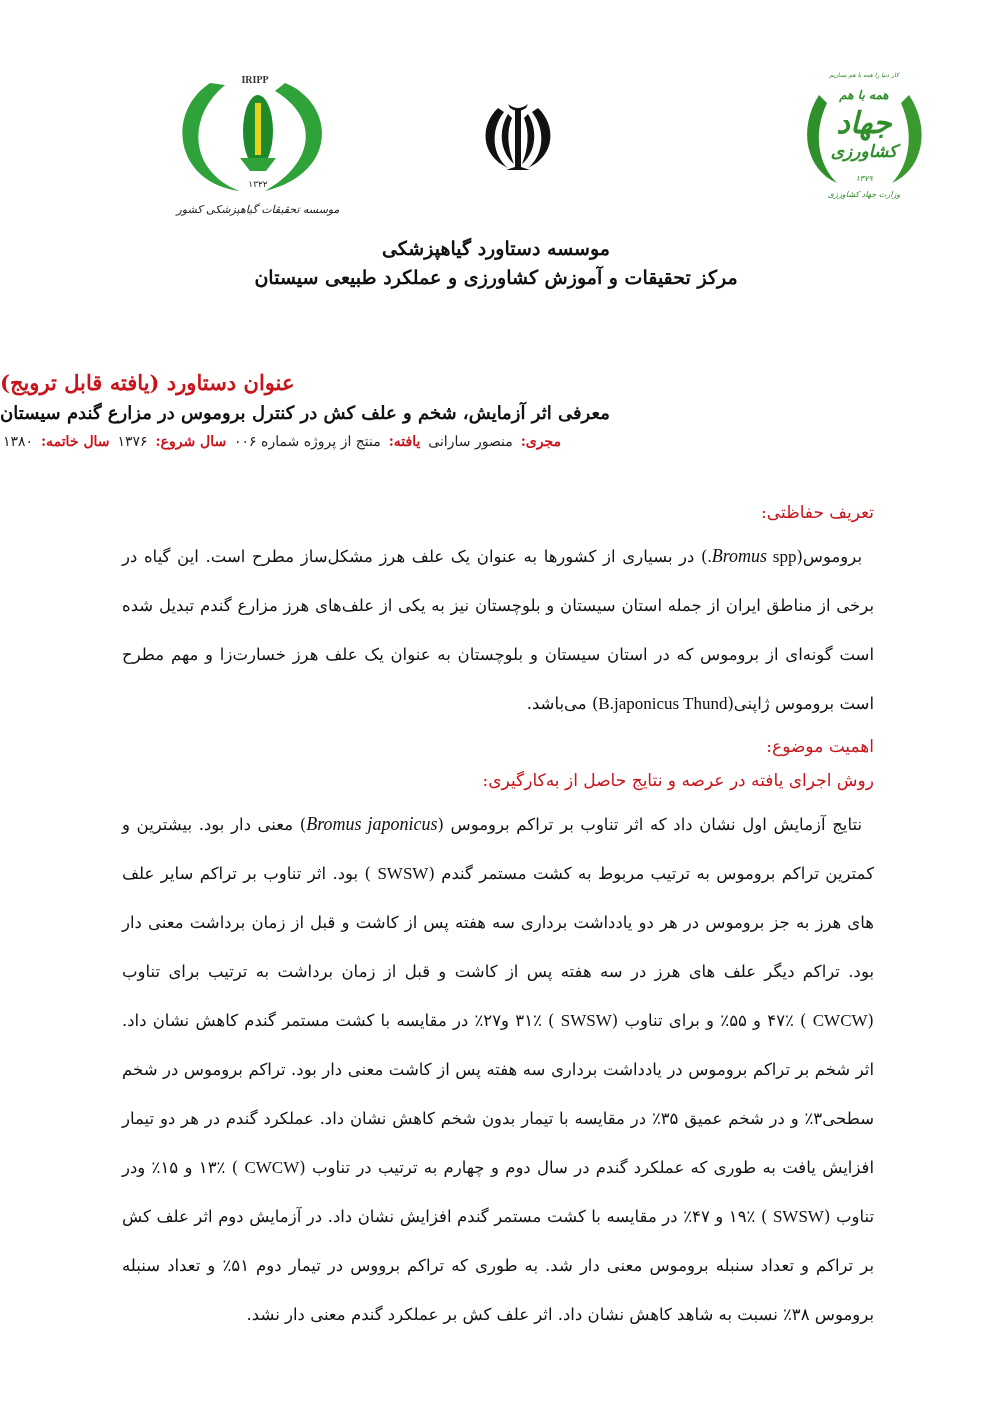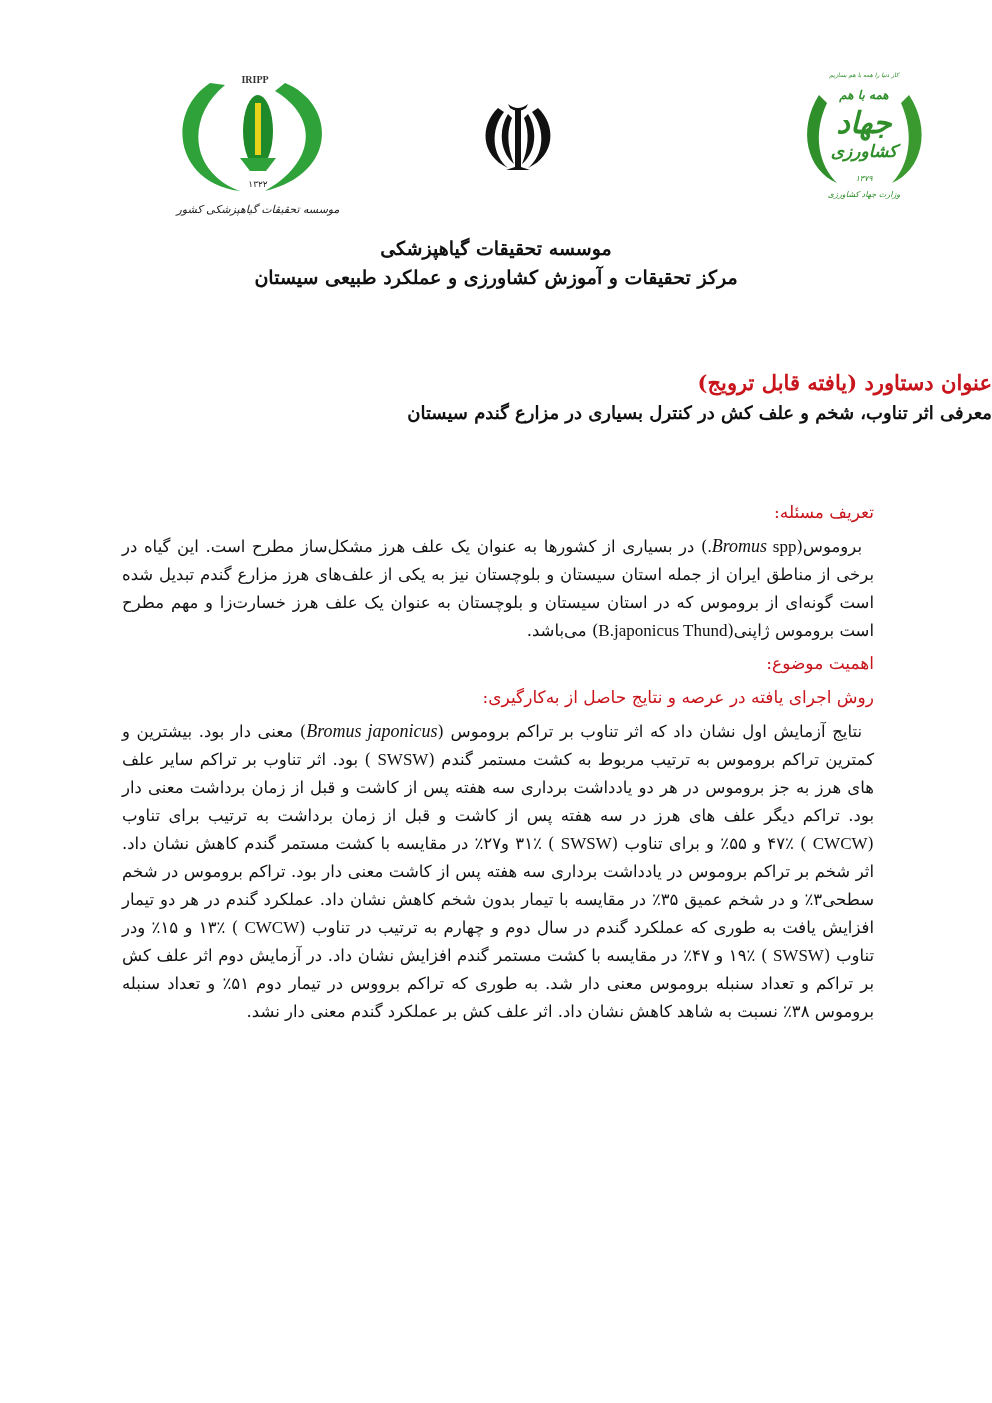--- a/index.html
+++ b/index.html
@@ -5,29 +5,29 @@
   html, body { margin: 0; padding: 0; background: #ffffff; }
   body { width: 992px; height: 1403px; position: relative; overflow: hidden;
          font-family: "DejaVu Serif", "Liberation Serif", serif; color: #111; }
   .logos { position: absolute; top: 55px; left: 12px; width: 992px; height: 170px; }
   .logo { position: absolute; }
   .logo-iripp { left: 158px; top: 8px; width: 170px; height: 160px; }
   .logo-emblem { left: 466px; top: 45px; width: 80px; height: 75px; }
   .logo-jihad { left: 785px; top: 0; width: 135px; height: 150px; font-style: italic; }
   .header-block { position: absolute; top: 234px; left: 0; width: 992px; text-align: center; direction: rtl; }
   .header-line { font-weight: bold; font-size: 19px; line-height: 29px; color: #111; }
-  .title-block { position: absolute; top: 368px; left: 0; width: 992px; text-align: right; direction: rtl; }
+  .title-block { position: absolute; top: 368px; left: 0; width: 992px; text-align: left; direction: rtl; }
   .achievement-title { color: #c8151b; font-weight: bold; font-size: 21px; line-height: 30px; }
   .subtitle { font-weight: bold; font-size: 18px; line-height: 30px; color: #111; }
   .meta { font-size: 14px; line-height: 26px; font-weight: bold; color: #222; }
   .meta .lbl { color: #c8151b; font-weight: bold; }
   .meta .val { color: #222; font-weight: normal; margin: 0 3px; }
   .content { position: absolute; top: 498px; left: 122px; width: 752px; direction: rtl; text-align: justify; }
   .section-heading { color: #c8151b; font-size: 17px; line-height: 28px; font-weight: normal; margin: 0 0 6px 0; }
-  .para { font-size: 16.5px; line-height: 28px; margin: 4px 0 4px 0; text-indent: 12px; text-align-last: right; }
+  .para { font-size: 16.5px; line-height: 49px; margin: 4px 0 4px 0; text-indent: 12px; text-align-last: right; }
   .para i { font-family: "Liberation Serif", serif; font-style: italic; font-size: 18px; }
   .para .en { font-family: "Liberation Serif", serif; font-size: 17px; }
   #s1 { margin-top: 0; }
   #s2 { margin-top: 0; }
   #s3 { margin-top: 0; }
 </style>
 </head>
 <body>
 
 <div class="logos">
@@ -65,32 +65,42 @@
       <text x="67" y="44" font-size="12" text-anchor="middle" fill="#2f8f2a" font-weight="bold" font-family="DejaVu Sans, sans-serif">همه با هم</text>
       <text x="67" y="78" font-size="30" text-anchor="middle" fill="#2f8f2a" font-weight="bold" font-family="DejaVu Sans, sans-serif">جهاد</text>
       <text x="67" y="102" font-size="17" text-anchor="middle" fill="#2f8f2a" font-weight="bold" font-family="DejaVu Sans, sans-serif">کشاورزی</text>
       <text x="67" y="126" font-size="8" text-anchor="middle" fill="#2f8f2a" font-family="DejaVu Sans, sans-serif">۱۳۷۹</text>
       <text x="67" y="142" font-size="8" text-anchor="middle" fill="#2f8f2a" font-family="DejaVu Sans, sans-serif">وزارت جهاد کشاورزی</text>
     </svg>
   </div>
 </div>
 
 <div class="header-block">
-  <div class="header-line">موسسه تحقیقات گیاهپزشکی</div>
+  <div class="header-line">موسسه دستاورد گیاهپزشکی</div>
   <div class="header-line">مرکز تحقیقات و آموزش کشاورزی و عملکرد طبیعی سیستان</div>
 </div>
 
 <div class="title-block">
   <div class="achievement-title">عنوان دستاورد (یافته قابل ترویج)</div>
-  <div class="subtitle">معرفی اثر تناوب، شخم و علف کش در کنترل بسیاری در مزارع گندم سیستان</div>
+  <div class="subtitle">معرفی اثر آزمایش، شخم و علف کش در کنترل بروموس در مزارع گندم سیستان</div>
+  <div class="meta">
+    <span class="lbl">مجری:</span>
+    <span class="val">منصور سارانی</span>
+    <span class="lbl">یافته:</span>
+    <span class="val">منتج از پروژه شماره ۰۰۶</span>
+    <span class="lbl">سال شروع:</span>
+    <span class="val">۱۳۷۶</span>
+    <span class="lbl">سال خاتمه:</span>
+    <span class="val">۱۳۸۰</span>
+  </div>
 </div>
 
 <div class="content">
   <div id="s1">
-    <div class="section-heading">تعریف مسئله:</div>
+    <div class="section-heading">تعریف حفاظتی:</div>
     <p class="para"><span>بروموس(</span><i>Bromus</i><span class="en"> spp.</span><span>) در بسیاری از کشورها به عنوان یک علف هرز مشکل‌ساز مطرح است. این گیاه در برخی از مناطق ایران از جمله استان سیستان و بلوچستان نیز به یکی از علف‌های هرز مزارع گندم تبدیل شده است گونه‌ای از بروموس که در استان سیستان و بلوچستان به عنوان یک علف هرز خسارت‌زا و مهم مطرح است بروموس ژاپنی(</span><span class="en">B.japonicus Thund</span><span>) می‌باشد.</span></p>
   </div>
 
   <div id="s2">
     <div class="section-heading">اهمیت موضوع:</div>
   </div>
 
   <div id="s3">
     <div class="section-heading">روش اجرای یافته در عرصه و نتایج حاصل از به‌کارگیری:</div>
     <p class="para"><span>نتایج آزمایش اول نشان داد که اثر تناوب بر تراکم بروموس (</span><i>Bromus japonicus</i><span>) معنی دار بود. بیشترین و کمترین تراکم بروموس به ترتیب مربوط به کشت مستمر گندم (</span><span class="en">SWSW</span><span> ) بود. اثر تناوب بر تراکم سایر علف های هرز به جز بروموس در هر دو یادداشت برداری سه هفته پس از کاشت و قبل از زمان برداشت معنی دار بود. تراکم دیگر علف های هرز در سه هفته پس از کاشت و قبل از زمان برداشت به ترتیب برای تناوب (</span><span class="en">CWCW</span><span> ) ۴۷٪ و ۵۵٪ و برای تناوب (</span><span class="en">SWSW</span><span> ) ۳۱٪ و۲۷٪ در مقایسه با کشت مستمر گندم کاهش نشان داد. اثر شخم بر تراکم بروموس در یادداشت برداری سه هفته پس از کاشت معنی دار بود. تراکم بروموس در شخم سطحی۳٪ و در شخم عمیق ۳۵٪ در مقایسه با تیمار بدون شخم کاهش نشان داد. عملکرد گندم در هر دو تیمار افزایش یافت به طوری که عملکرد گندم در سال دوم و چهارم به ترتیب در تناوب (</span><span class="en">CWCW</span><span> ) ۱۳٪ و ۱۵٪ ودر تناوب (</span><span class="en">SWSW</span><span> ) ۱۹٪ و ۴۷٪ در مقایسه با کشت مستمر گندم افزایش نشان داد. در آزمایش دوم اثر علف کش بر تراکم و تعداد سنبله بروموس معنی دار شد. به طوری که تراکم برووس در تیمار دوم ۵۱٪ و تعداد سنبله بروموس ۳۸٪ نسبت به شاهد کاهش نشان داد. اثر علف کش بر عملکرد گندم معنی دار نشد.</span></p>

